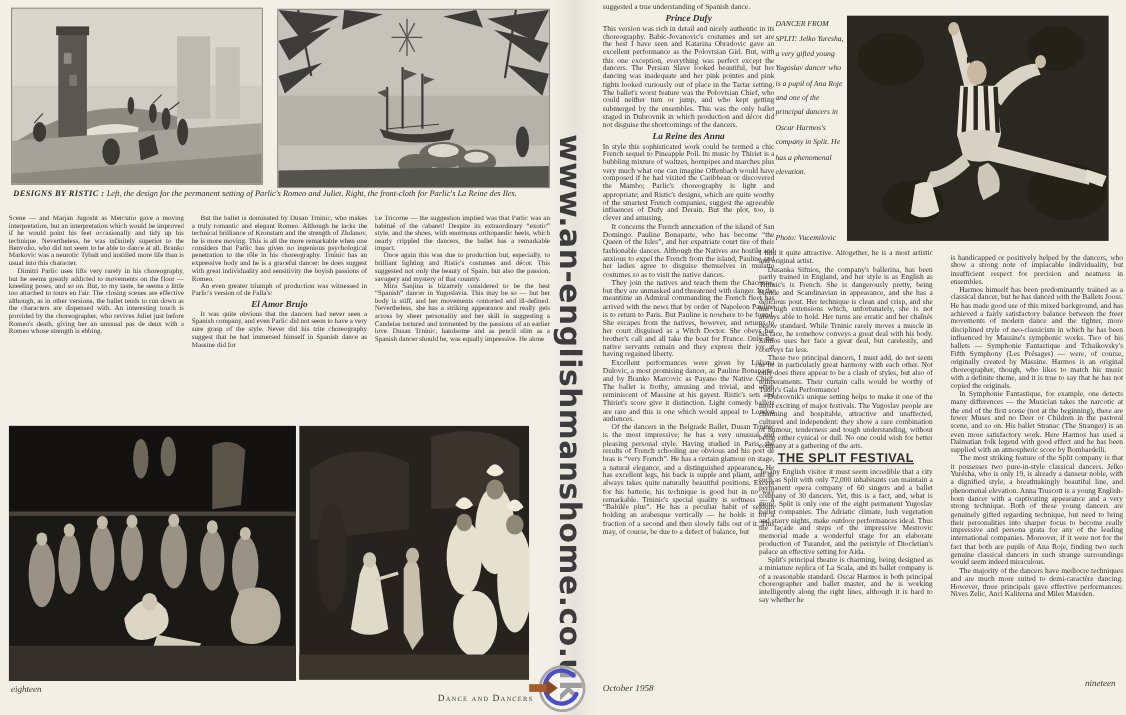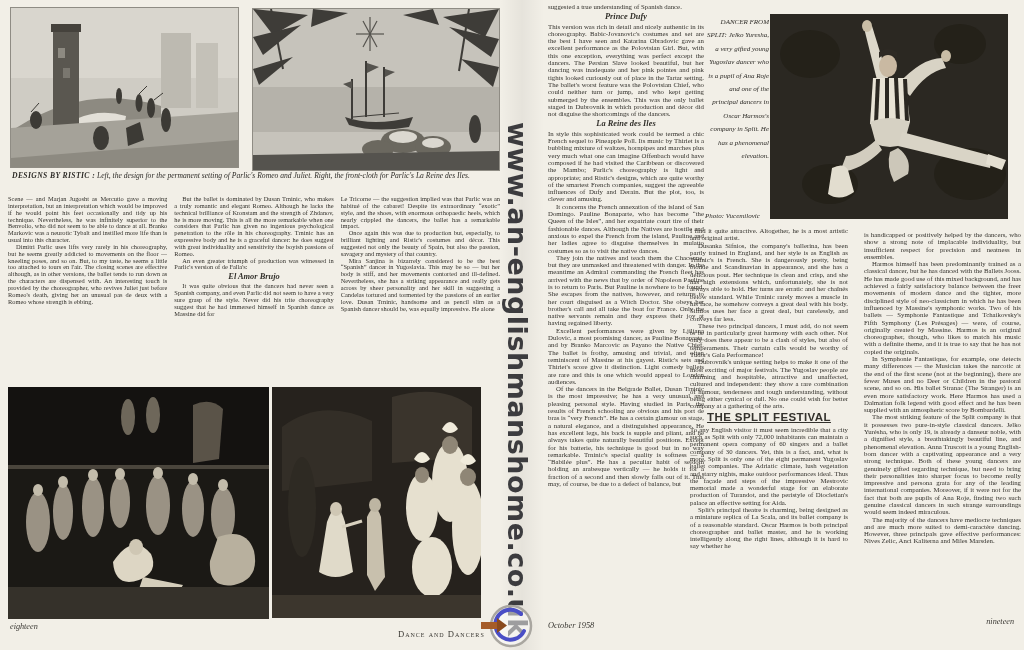--- a/index.html
+++ b/index.html
@@ -203,29 +203,29 @@
     </svg>
   </div>
 
   <div class="abs pagenum" style="left:10px;top:622px;">eighteen</div>
   <div class="abs magname" style="left:398px;top:629px;text-align:right;">Dance and Dancers</div>
 
   <div class="abs rp-col" style="left:548px;top:3px;width:156px;height:612px;">
     <p class="noind">suggested a true understanding of Spanish dance.</p>
     <div class="col-heading">Prince Dufy</div>
     <p class="noind">This version was rich in detail and nicely authentic in its choreography. Babic-Jovanovic's costumes and set are the best I have seen and Katarina Obradovic gave an excellent performance as the Polovtsian Girl. But, with this one exception, everything was perfect except the dancers. The Persian Slave looked beautiful, but her dancing was inadequate and her pink pointes and pink tights looked curiously out of place in the Tartar setting. The ballet's worst feature was the Polovtsian Chief, who could neither turn or jump, and who kept getting submerged by the ensembles. This was the only ballet staged in Dubrovnik in which production and décor did not disguise the shortcomings of the dancers.</p>
-    <div class="col-heading">La Reine des Iles</div>
+    <div class="col-heading">La Reine des Anna</div>
     <p class="noind">In style this sophisticated work could be termed a chic French sequel to Pineapple Poll. Its music by Thiriet is a bubbling mixture of waltzes, hornpipes and marches plus very much what one can imagine Offenbach would have composed if he had visited the Caribbean or discovered the Mambo; Parlic's choreography is light and appropriate; and Ristic's designs, which are quite worthy of the smartest French companies, suggest the agreeable influences of Dufy and Derain. But the plot, too, is clever and amusing.</p>
     <p>It concerns the French annexation of the island of San Domingo. Pauline Bonaparte, who has become “the Queen of the Isles”, and her expatriate court tire of their fashionable dances. Although the Natives are hostile and anxious to expel the French from the island, Pauline and her ladies agree to disguise themselves in mulatto costumes so as to visit the native dances.</p>
     <p>They join the natives and teach them the Chaconne, but they are unmasked and threatened with danger. In the meantime an Admiral commanding the French fleet has arrived with the news that by order of Napoleon Pauline is to return to Paris. But Pauline is nowhere to be found. She escapes from the natives, however, and returns to her court disguised as a Witch Doctor. She obeys her brother's call and all take the boat for France. Only the native servants remain and they express their joy at having regained liberty.</p>
     <p>Excellent performances were given by Ljiljana Dulovic, a most promising dancer, as Pauline Bonaparte, and by Branko Marcovic as Payano the Native Chief. The ballet is frothy, amusing and trivial, and often reminiscent of Massine at his gayest. Ristic's sets and Thiriet's score give it distinction. Light comedy ballets are rare and this is one which would appeal to London audiences.</p>
     <p>Of the dancers in the Belgrade Ballet, Dusan Trninic is the most impressive; he has a very unusual and pleasing personal style. Having studied in Paris, the results of French schooling are obvious and his port de bras is “very French”. He has a certain glamour on stage, a natural elegance, and a distinguished appearance. He has excellent legs, his back is supple and pliant, and he always takes quite naturally beautiful positions. Except for his batterie, his technique is good but in no way remarkable. Trninic's special quality is softness — a “Babilée plus”. He has a peculiar habit of seldom holding an arabesque vertically — he holds it for a fraction of a second and then slowly falls out of it. This may, of course, be due to a defect of balance, but</p>
   </div>
 
-  <div class="abs photo-cap" style="left:705px;top:16px;width:64px;height:195px;text-align:right;">DANCER FROM SPLIT: Jelko Yuresha, a very gifted young Yugoslav dancer who is a pupil of Ana Roje and one of the principal dancers in Oscar Harmos's company in Split. He has a phenomenal elevation.</div>
+  <div class="abs photo-cap" style="left:705px;top:16px;width:64px;height:195px;">DANCER FROM SPLIT: Jelko Yuresha, a very gifted young Yugoslav dancer who is a pupil of Ana Roje and one of the principal dancers in Oscar Harmos's company in Split. He has a phenomenal elevation.</div>
   <div class="abs photo-cap" style="left:705px;top:210px;width:64px;">Photo: Vucemilovic</div>
 
   <div class="abs" style="left:770px;top:14px;width:238px;height:205px;">
     <svg width="238" height="205" viewBox="0 0 238 205">
       <rect width="238" height="205" fill="#2b2822"></rect>
       <g fill="#242119">
         <ellipse cx="40" cy="40" rx="30" ry="24"></ellipse>
           <ellipse cx="200" cy="160" rx="36" ry="26"></ellipse>
         <ellipse cx="190" cy="30" rx="26" ry="20"></ellipse>
           <ellipse cx="60" cy="170" rx="28" ry="20"></ellipse>

